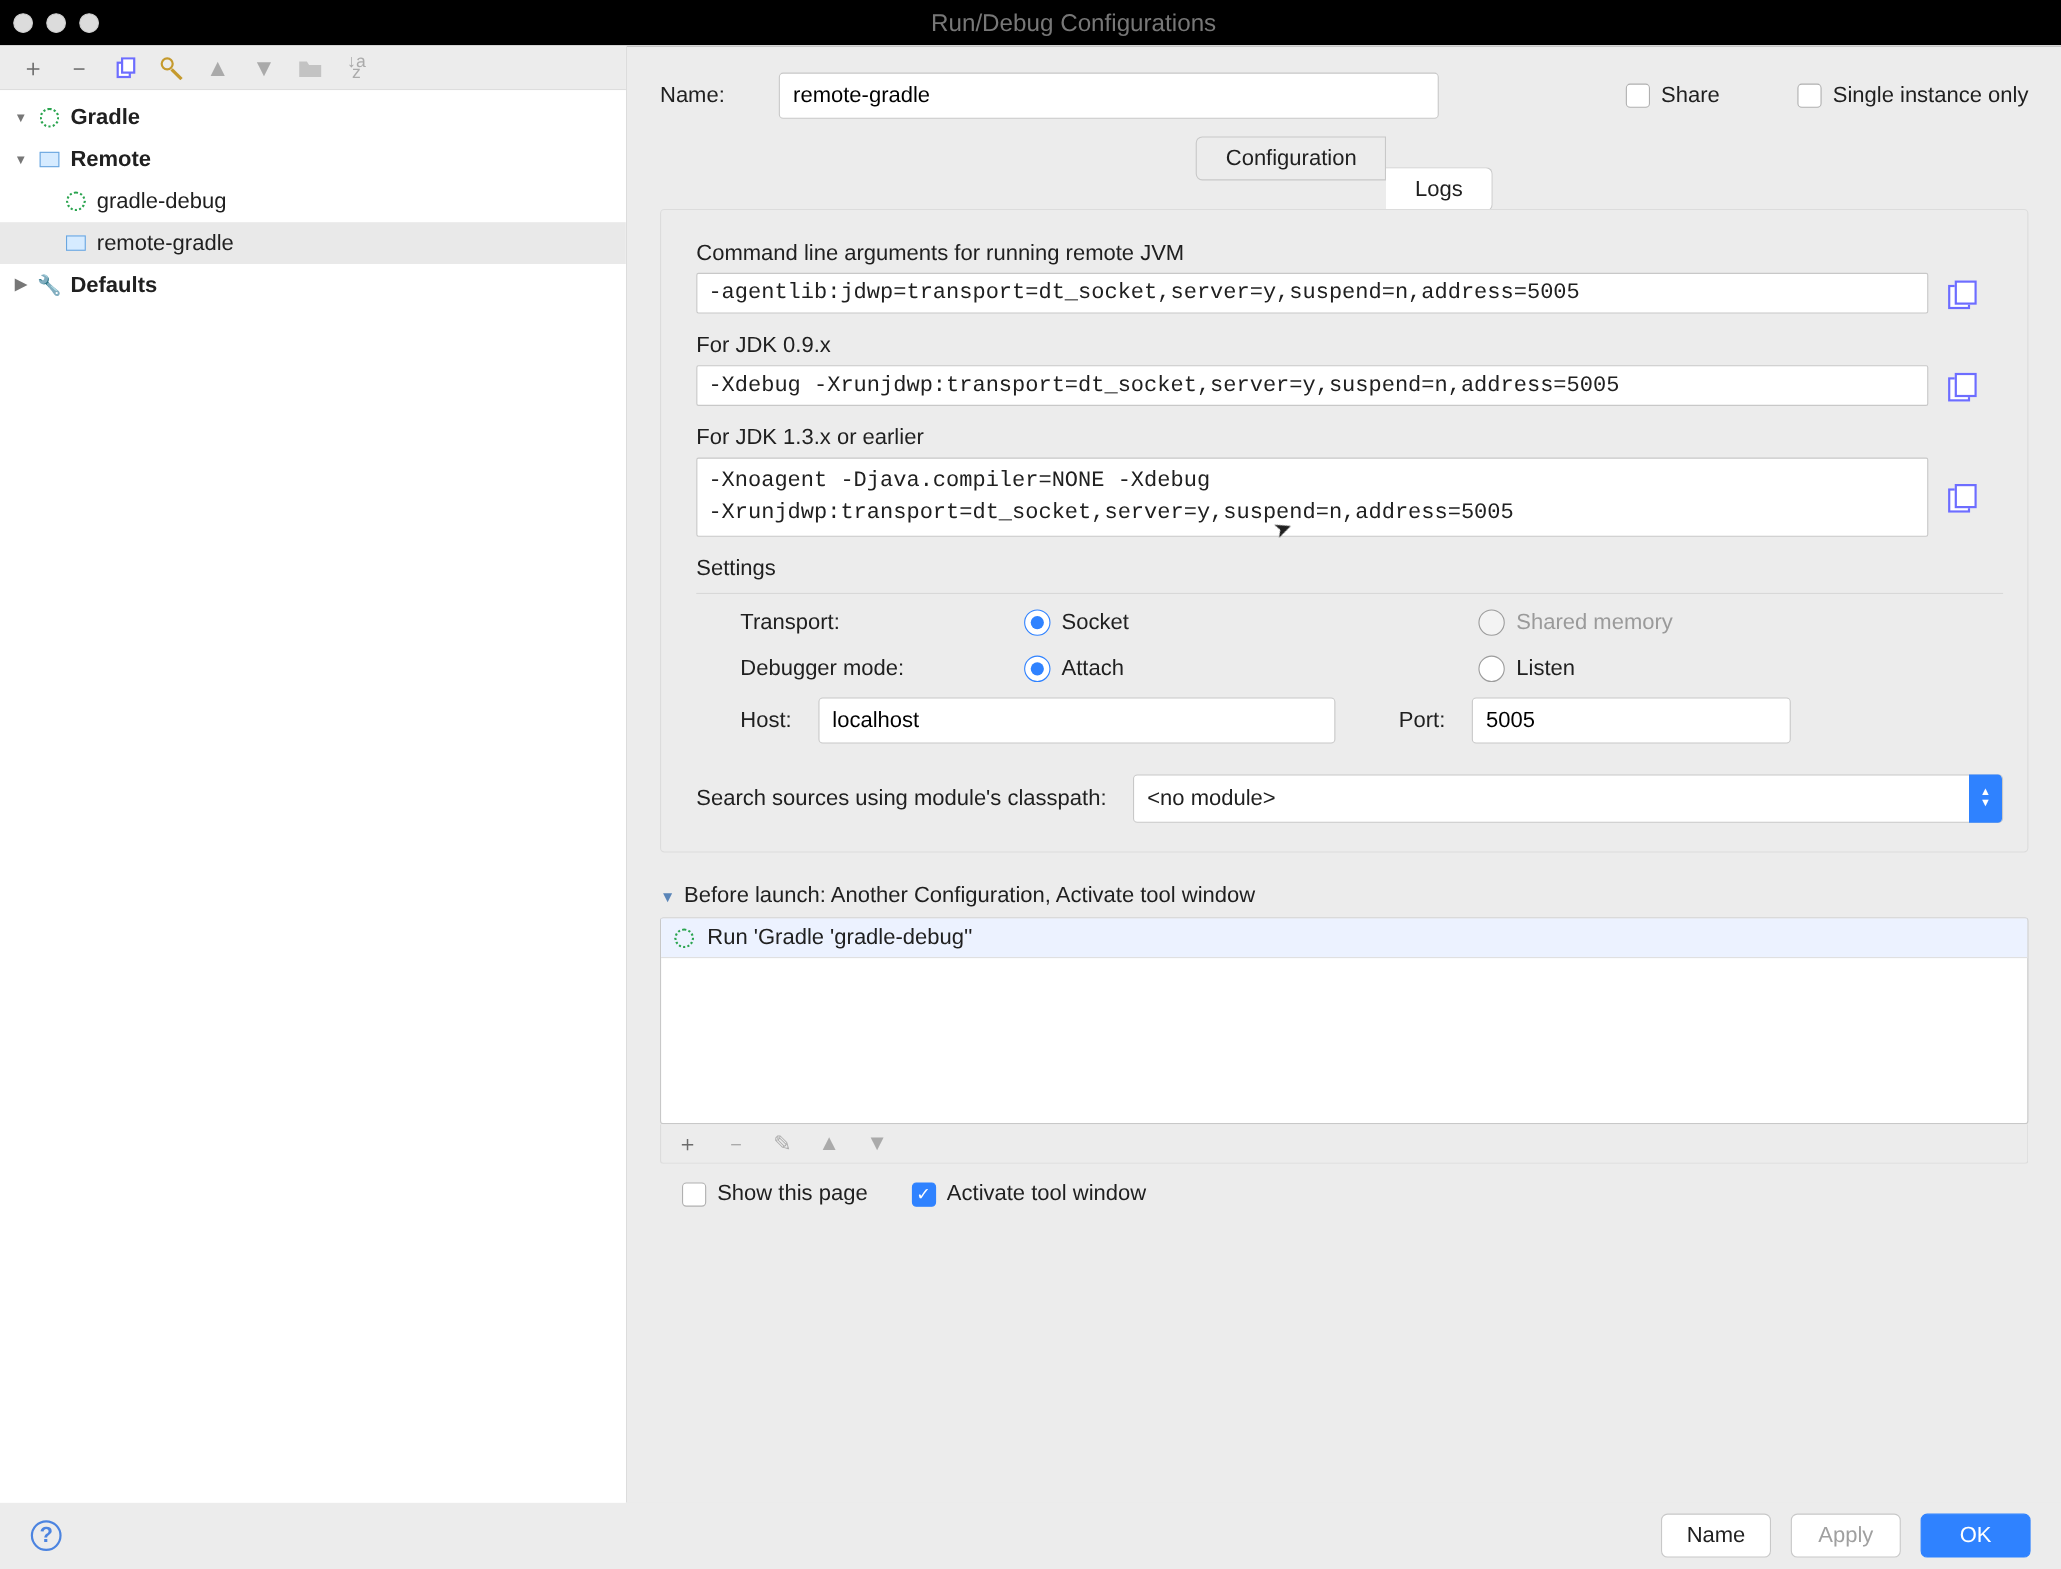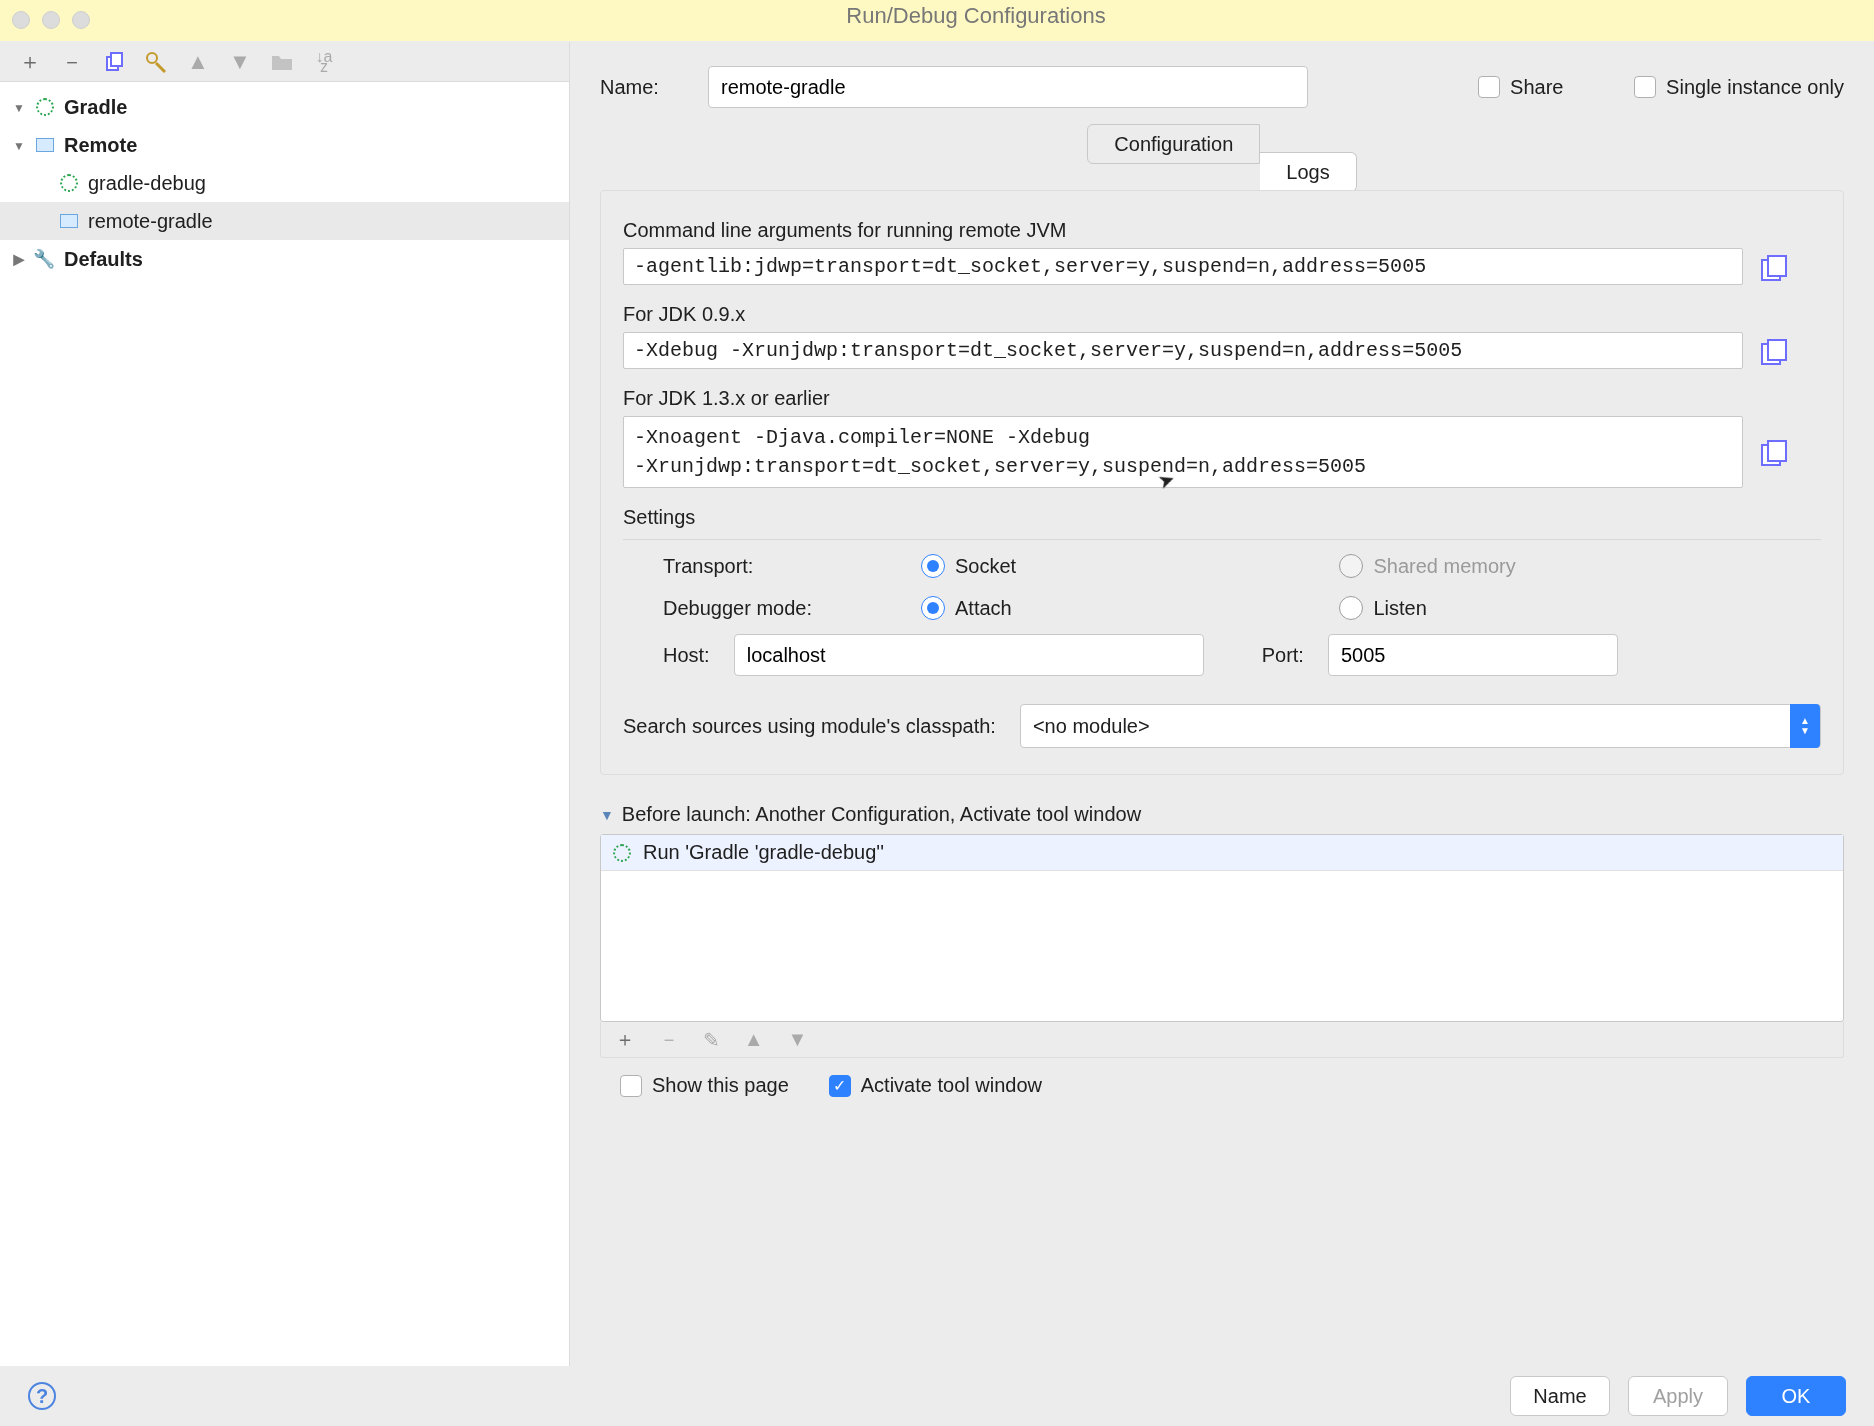--- a/index.html
+++ b/index.html
@@ -1,17 +1,17 @@
 <!DOCTYPE html>
 <html><head>
 <meta charset="utf-8">
 <style>
   * { box-sizing: border-box; margin: 0; padding: 0; }
   html, body { width: 1874px; height: 1426px; font-family: -apple-system, "Helvetica Neue", Arial, sans-serif; font-size: 20px; color: #202020; background: #ececec; }
-  .title-bar { height: 42px; display: flex; align-items: flex-end; padding: 12px 12px; background: #fef9c3; border-bottom: 1px solid #ececec; }
+  .title-bar { height: 42px; display: flex; align-items: center; padding: 12px 12px; background: #000000; border-bottom: 1px solid #ececec; }
   .traffic { display: flex; gap: 12px; }
   .dot { width: 18px; height: 18px; border-radius: 50%; background: #dcdcdc; border: 1px solid #cfcfcf; }
   .title { flex: 1; text-align: center; color: #777; font-size: 22px; }
   .body { display: flex; height: calc(1426px - 42px - 60px); }
   .sidebar { width: 570px; border-right: 1px solid #dcdcdc; display: flex; flex-direction: column; background: #fff; }
   .side-toolbar { height: 40px; display: flex; align-items: center; gap: 18px; padding: 0 18px; background: #ececec; border-bottom: 1px solid #dcdcdc; }
   .side-toolbar .ic { width: 24px; height: 24px; display: inline-flex; align-items: center; justify-content: center; color: #6b6b6b; font-size: 22px; }
   .side-toolbar .ic.disabled { opacity: .5; }
   .tree { flex: 1; padding: 6px 0; overflow: auto; background: #fff; }
   .tree-row { display: flex; align-items: center; height: 38px; padding-left: 12px; gap: 8px; }
@@ -33,21 +33,21 @@
   .name-input { width: 600px; height: 42px; border: 1px solid #c8c8c8; border-radius: 4px; background: #fff; padding: 0 12px; font-size: 20px; }
   .spacer { flex: 1; }
   .checkbox { display: inline-flex; align-items: center; gap: 10px; }
   .checkbox .box { width: 22px; height: 22px; border: 1px solid #b0b0b0; border-radius: 4px; background: #fff; display: inline-flex; align-items: center; justify-content: center; }
   .checkbox .box.checked { background: #2f82ff; border-color: #2f82ff; color: #fff; font-size: 16px; }
   .tabs { display: flex; justify-content: center; margin-top: 4px; margin-bottom: 0; }
   .tab { height: 40px; padding: 0 26px; border: 1px solid #c8c8c8; display: inline-flex; align-items: center; background: #fff; }
   .tab.active { background: #ececec; }
   .tab.left { border-radius: 6px 0 0 6px; }
   .tab.right { border-radius: 0 6px 6px 0; border-left: 0; margin-top: 28px; }
-  .config-panel { background: #ececec; border: 1px solid #dcdcdc; border-radius: 4px; padding: 22px 22px 26px 22px; margin-top: -2px; }
+  .config-panel { background: #ececec; border: 1px solid #dcdcdc; border-radius: 4px; padding: 22px 22px 26px 32px; margin-top: -2px; }
   .field-label { margin: 6px 0; }
   .ro-input { width: 1120px; border: 1px solid #c8c8c8; background: #fff; border-radius: 2px; padding: 6px 10px; font-family: Menlo, Courier, monospace; font-size: 20px; white-space: pre; overflow: hidden; }
   .ro-block { border: 1px solid #c8c8c8; background: #fff; border-radius: 2px; padding: 6px 10px; font-family: Menlo, Courier, monospace; font-size: 20px; width: 1120px; line-height: 1.45; white-space: pre-line; }
   .ro-row { display: flex; align-items: center; gap: 18px; margin-bottom: 18px; }
   .copy-icon { width: 24px; height: 24px; position: relative; }
   .copy-icon::before, .copy-icon::after { content: ""; position: absolute; width: 16px; height: 18px; border: 2px solid #6d6dff; background: #fff; }
   .copy-icon::before { left: 0; top: 4px; }
   .copy-icon::after { left: 6px; top: 0; }
   .sep { height: 1px; background: #d8d8d8; margin: 8px 0 14px 0; }
   .settings-label { margin-bottom: 10px; }

